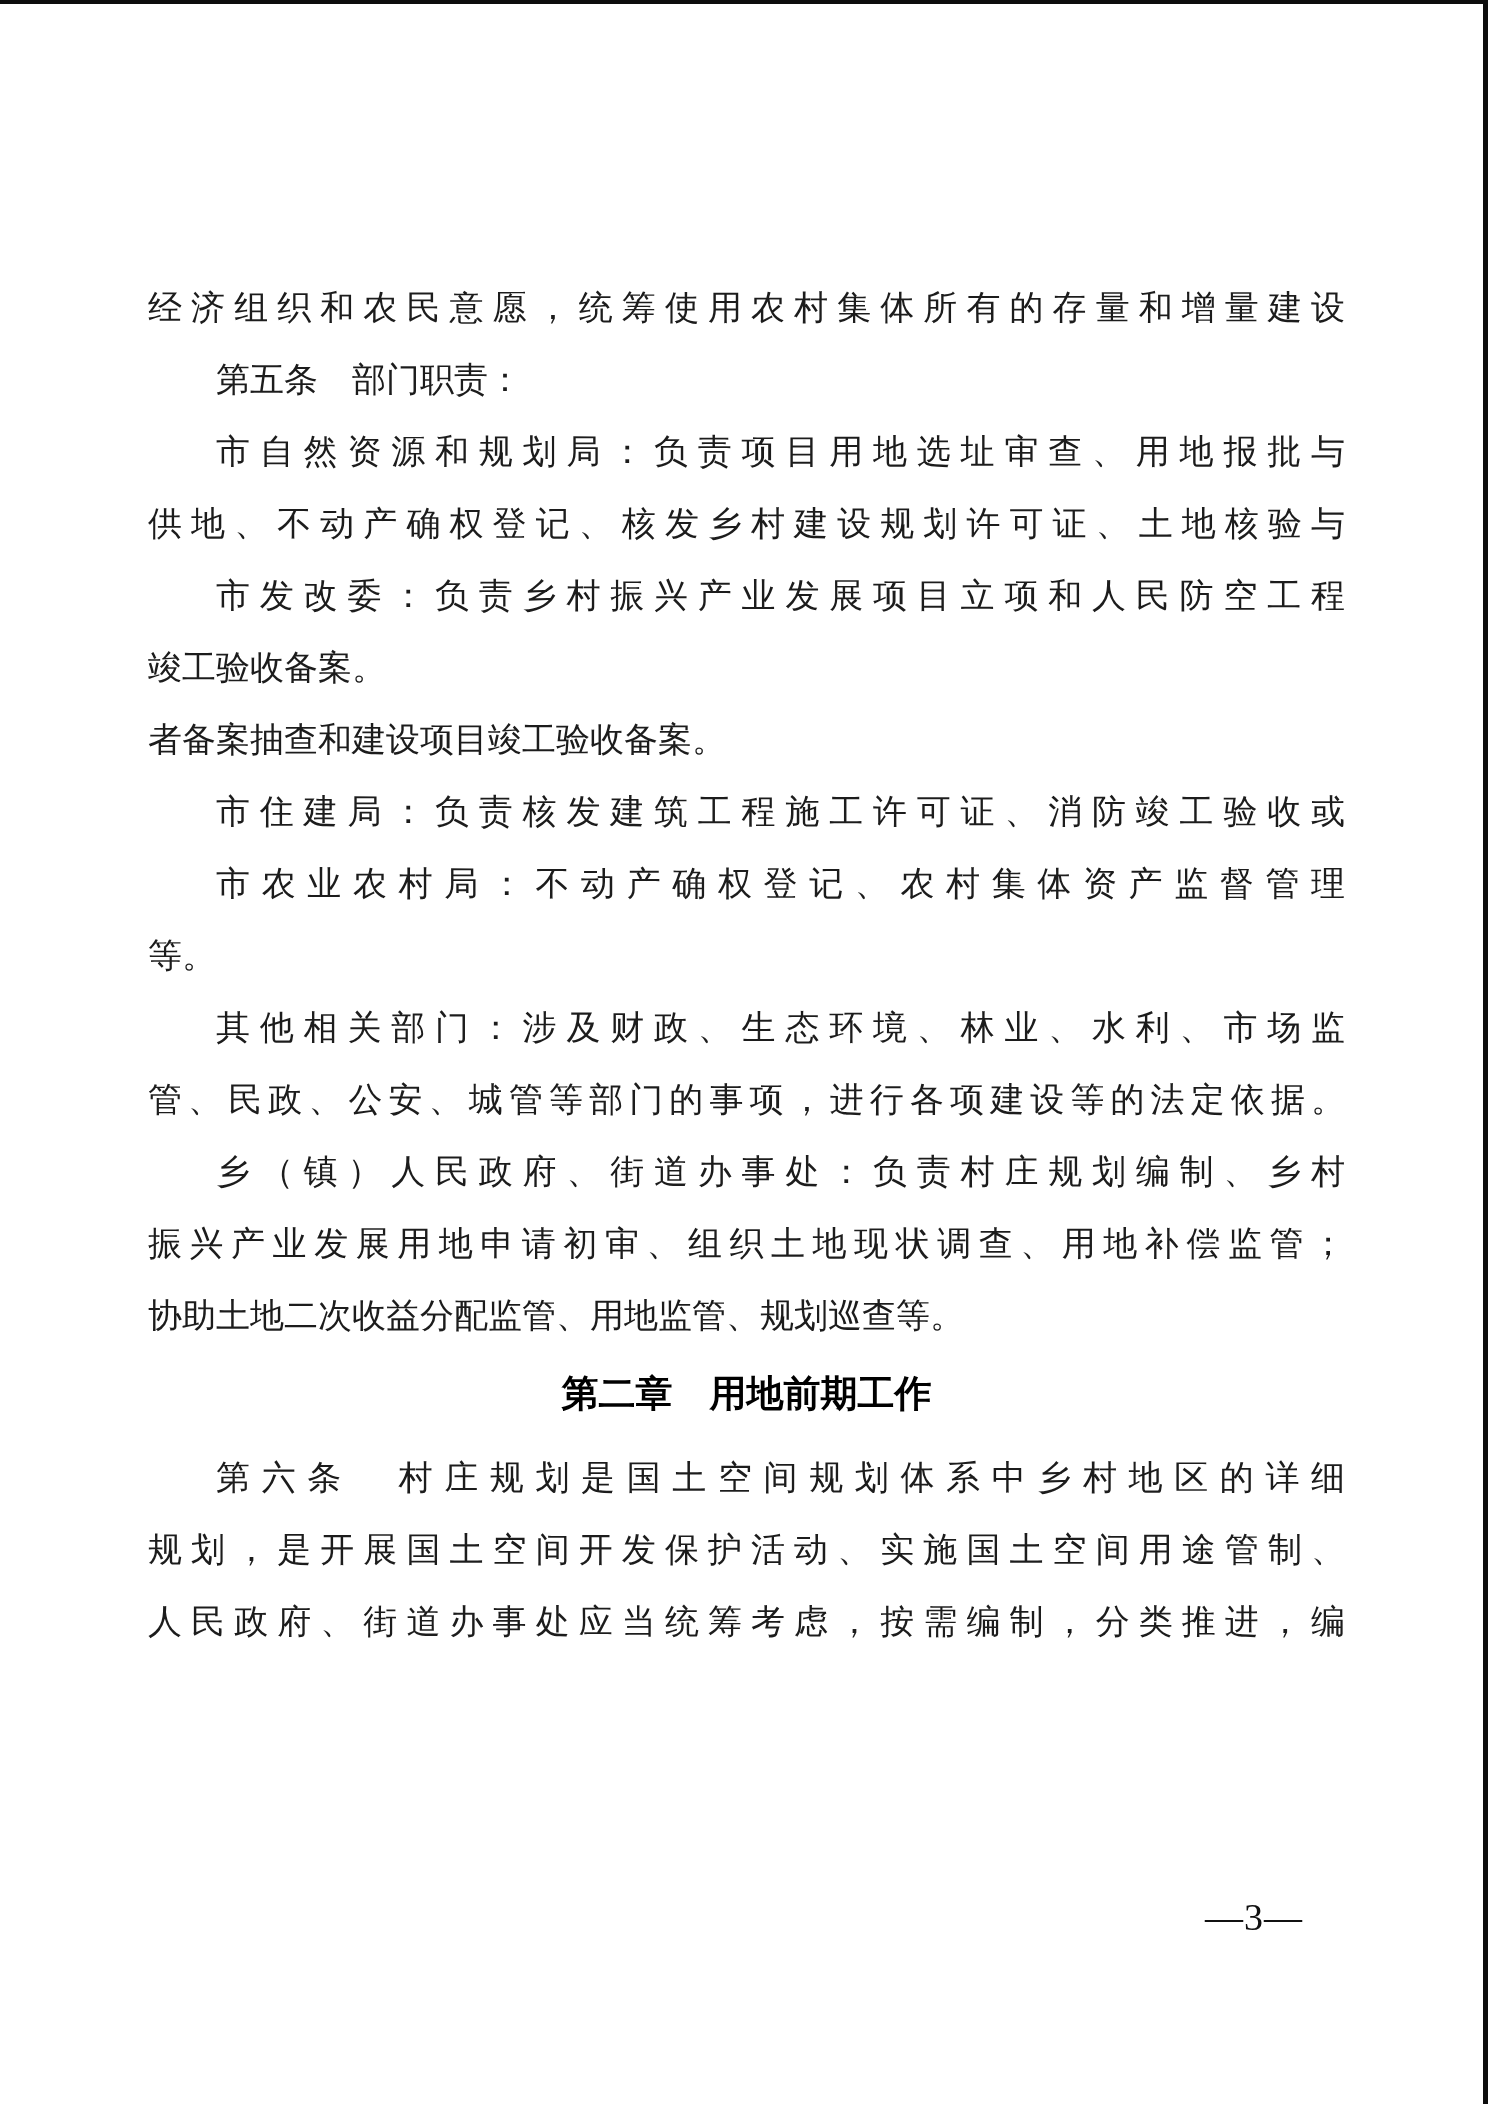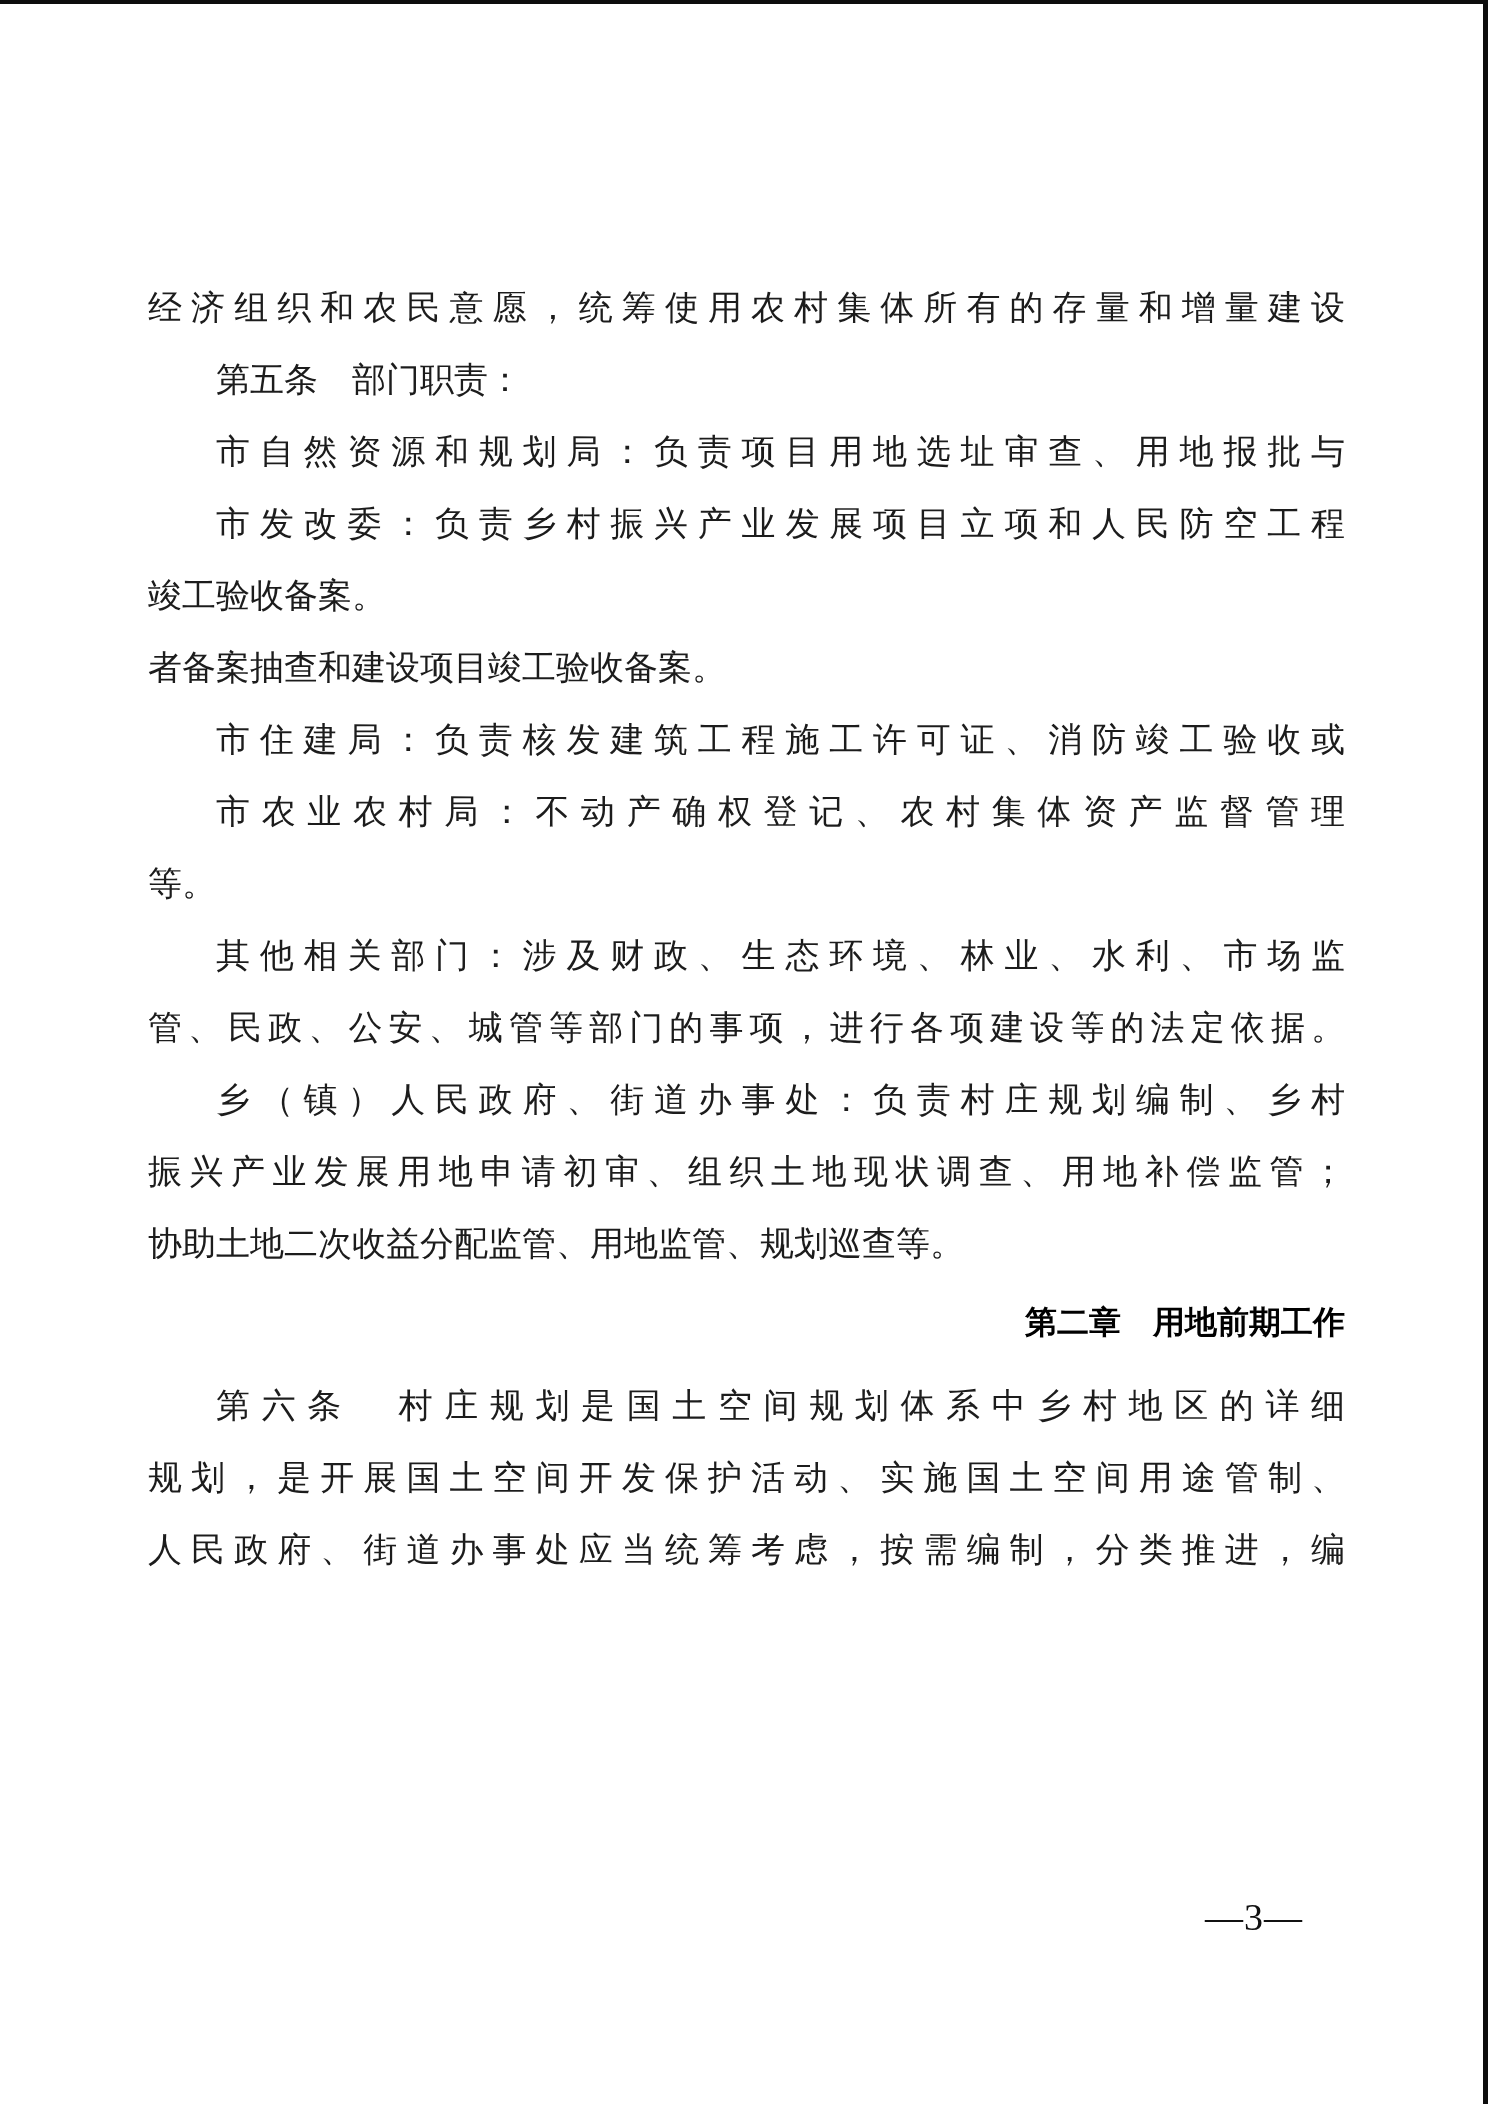--- a/index.html
+++ b/index.html
@@ -41,24 +41,24 @@
     text-align: justify;
     text-align-last: justify;
     text-justify: inter-character;
   }
   .line.indent {
     text-indent: 2em;
   }
   .chapter-heading {
     font-family: "Liberation Sans", "DejaVu Sans", sans-serif;
     font-weight: 700;
-    font-size: 32px;
+    font-size: 37px;
     line-height: 76px;
     height: 76px;
-    text-align: right;
+    text-align: center;
     margin-top: 4px;
     margin-bottom: 10px;
     color: #000000;
   }
   .page-number {
     position: absolute;
     top: 1895px;
     right: 185px;
     font-size: 38px;
     line-height: 44px;
@@ -68,20 +68,21 @@
 </style>
 </head>
 <body>
 
 <div class="page-frame"></div>
 
 <div class="text-block">
   <div class="line fill">经济组织和农民意愿，统筹使用农村集体所有的存量和增量建设</div>
   <div class="line indent">第五条　部门职责：</div>
   <div class="line indent fill">市自然资源和规划局：负责项目用地选址审查、用地报批与</div>
+  <div class="line fill">供地、不动产确权登记、核发乡村建设规划许可证、土地核验与</div>
   <div class="line indent fill">市发改委：负责乡村振兴产业发展项目立项和人民防空工程</div>
   <div class="line">竣工验收备案。</div>
   <div class="line">者备案抽查和建设项目竣工验收备案。</div>
   <div class="line indent fill">市住建局：负责核发建筑工程施工许可证、消防竣工验收或</div>
   <div class="line indent fill">市农业农村局：不动产确权登记、农村集体资产监督管理</div>
   <div class="line">等。</div>
   <div class="line indent fill">其他相关部门：涉及财政、生态环境、林业、水利、市场监</div>
   <div class="line fill">管、民政、公安、城管等部门的事项，进行各项建设等的法定依据。</div>
   <div class="line indent fill">乡（镇）人民政府、街道办事处：负责村庄规划编制、乡村</div>
   <div class="line fill">振兴产业发展用地申请初审、组织土地现状调查、用地补偿监管；</div>

